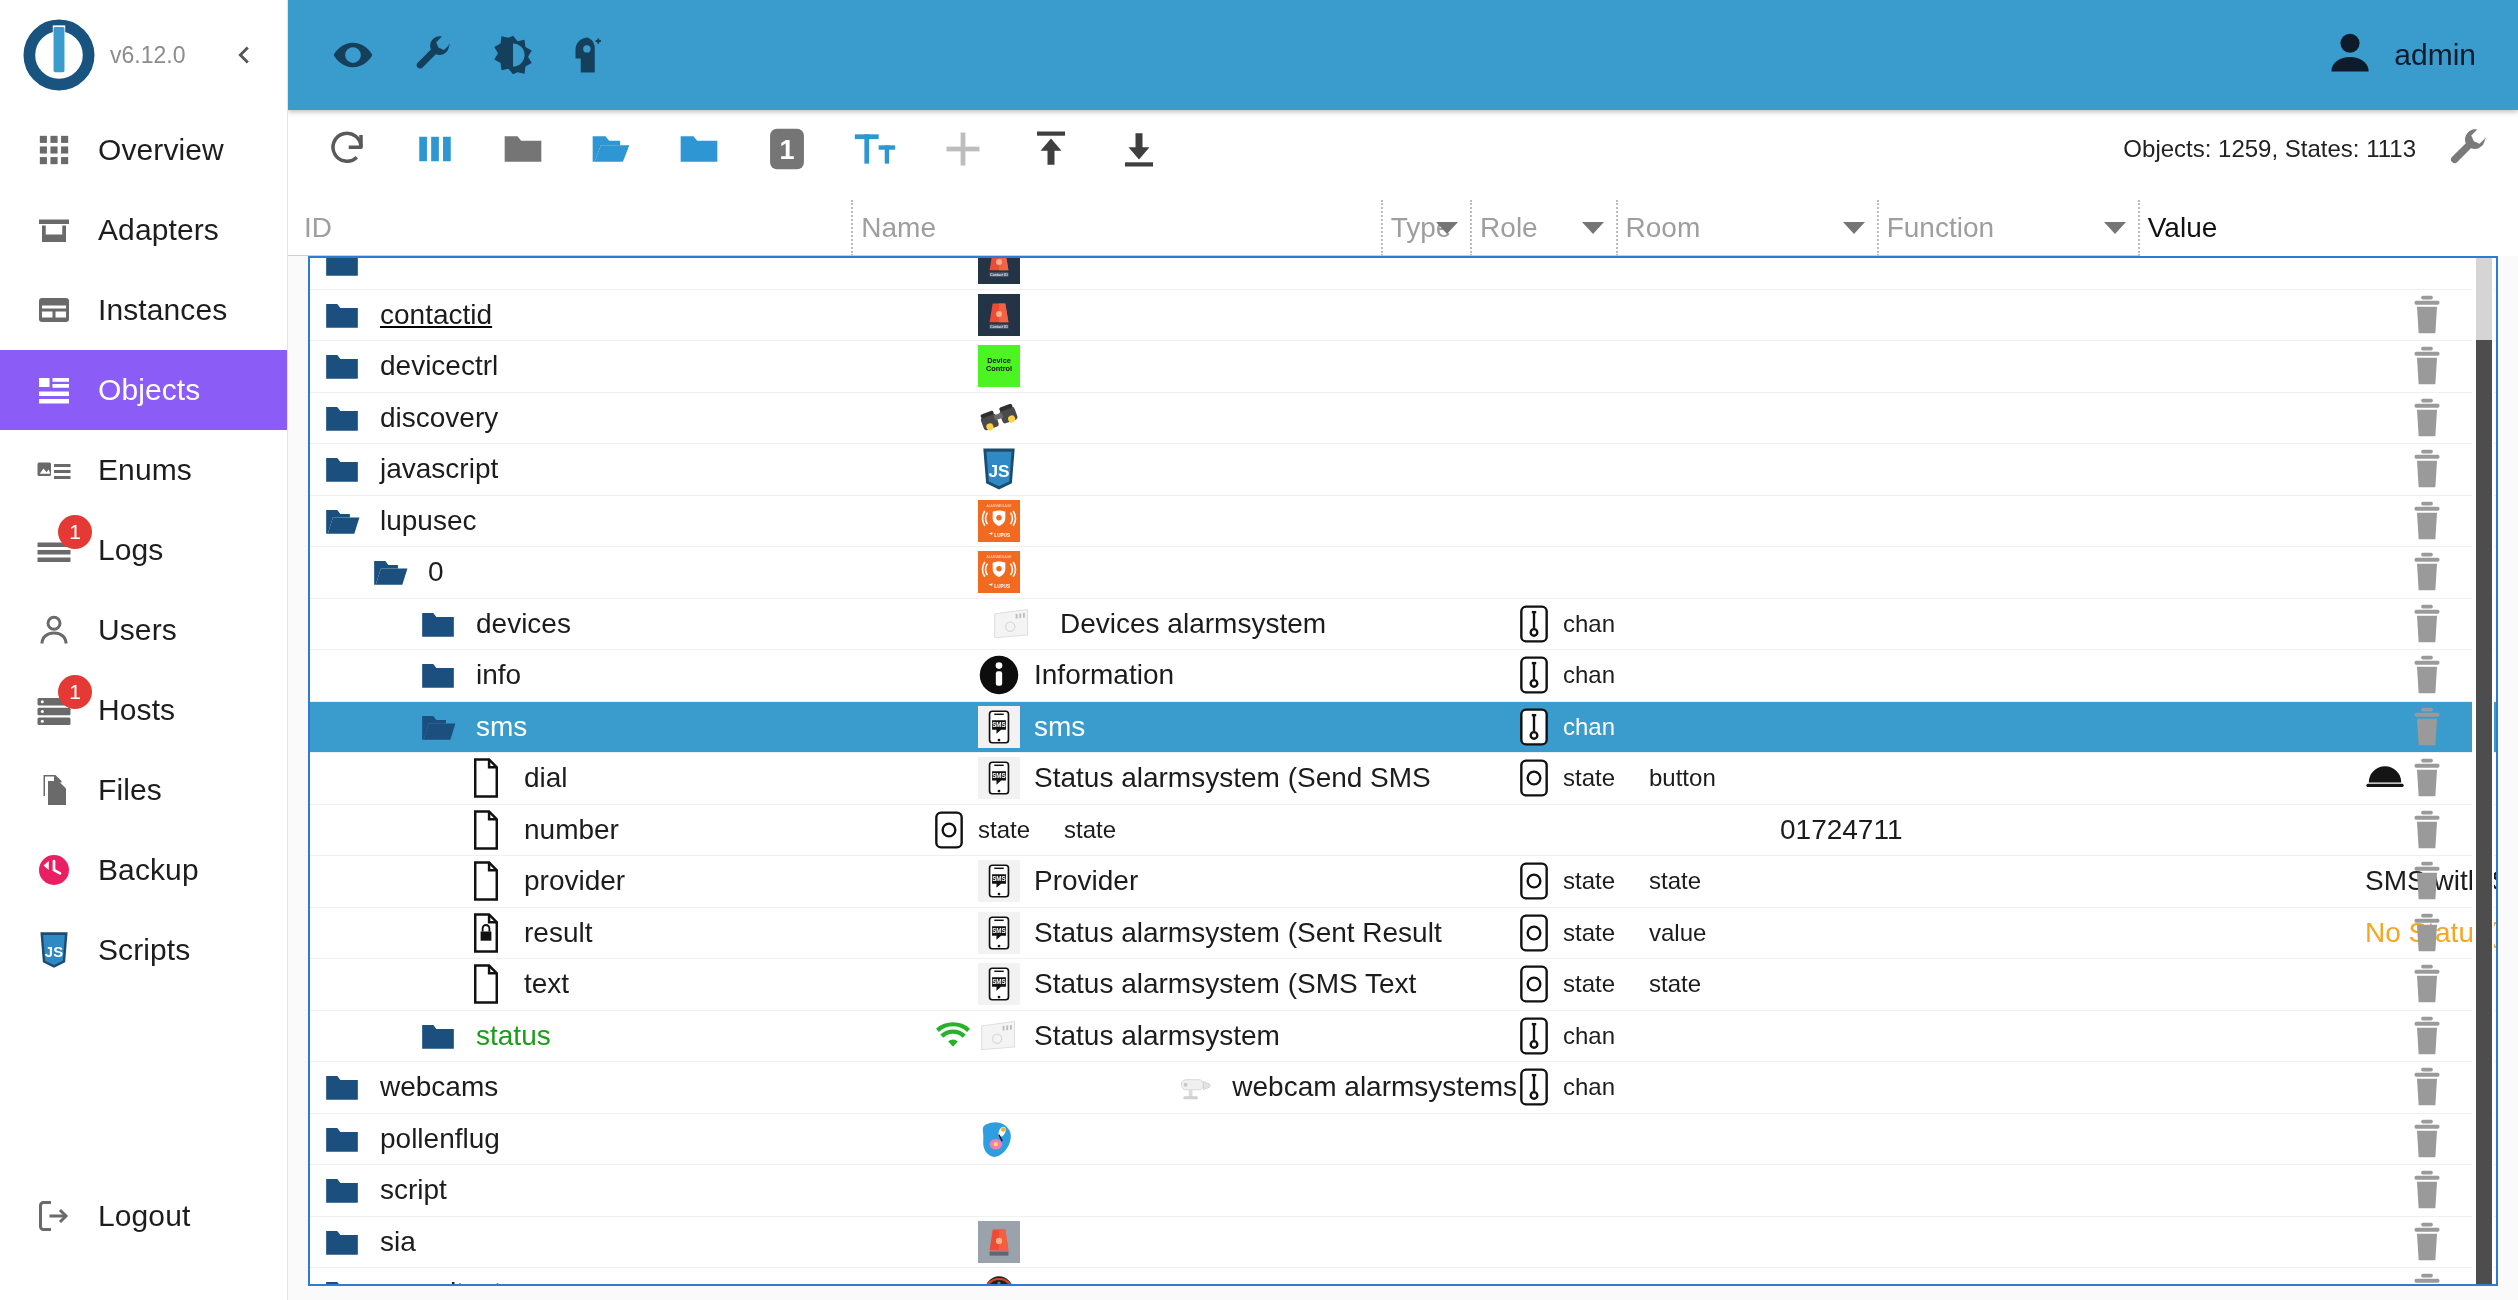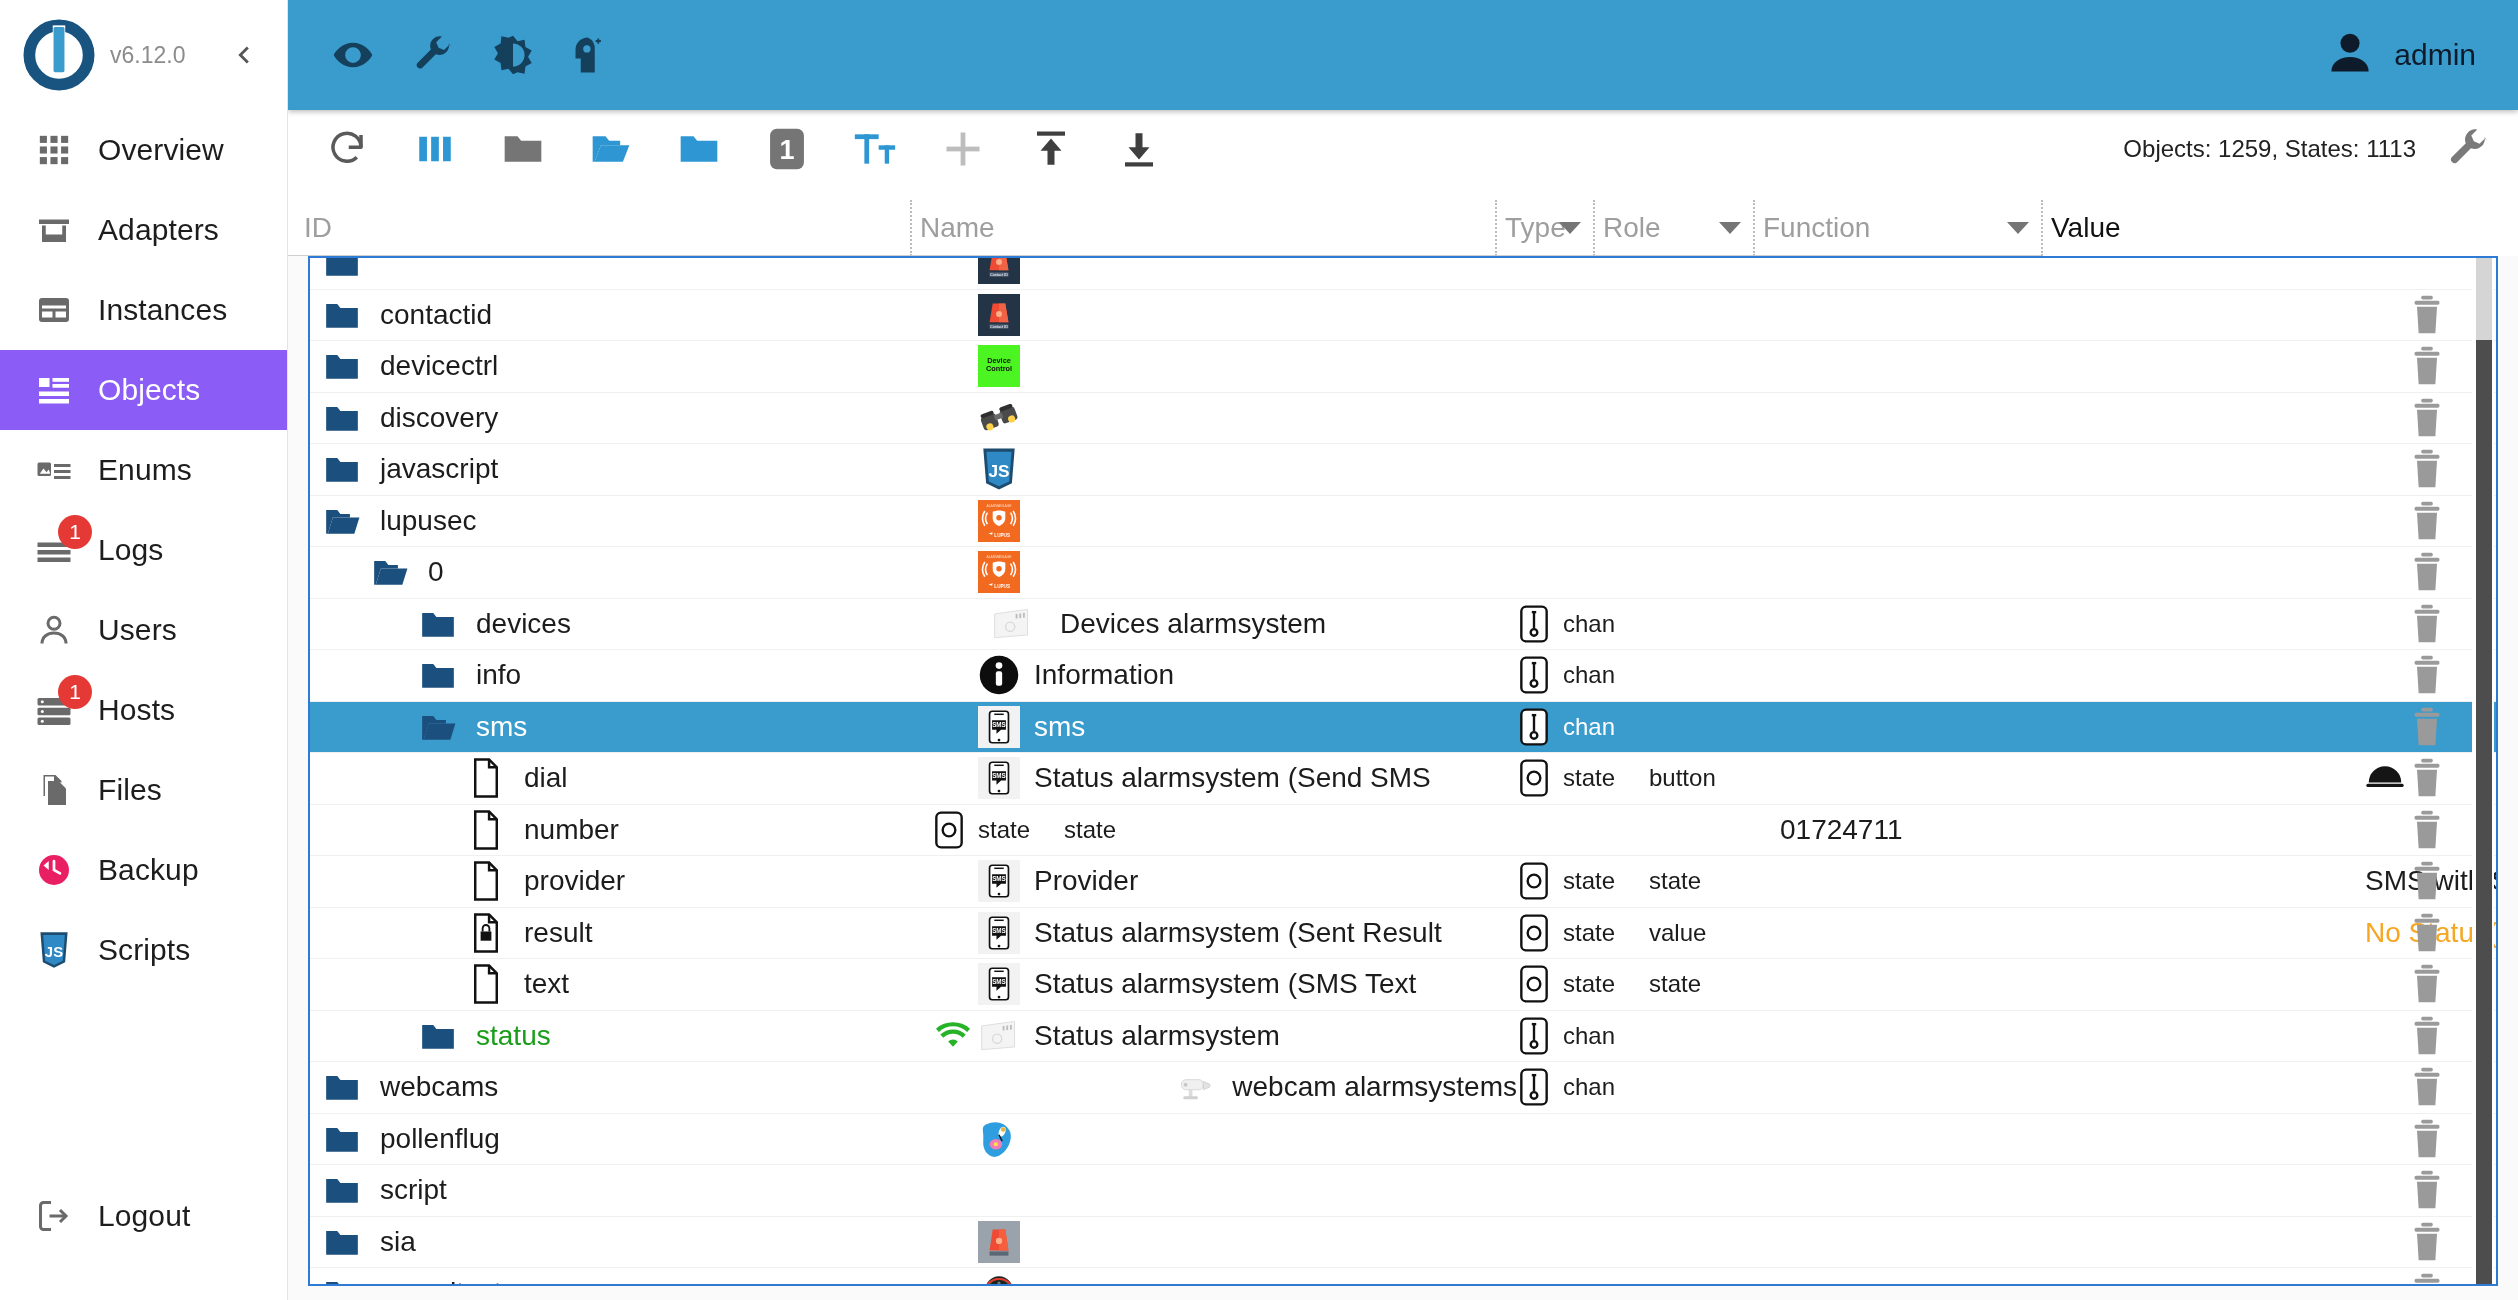--- a/index.html
+++ b/index.html
@@ -432,20 +432,24 @@
         <span class="fph">Name</span>
       </div>
       <div class="fcell c-type">
         <span class="fph">Type</span>
         <span class="fcaret"></span>
       </div>
       <div class="fcell c-role">
         <span class="fph">Role</span>
         <span class="fcaret"></span>
       </div>
+      <div class="fcell c-room">
+        <span class="fph">Room</span>
+        <span class="fcaret"></span>
+      </div>
       <div class="fcell c-func">
         <span class="fph">Function</span>
         <span class="fcaret"></span>
       </div>
       <div class="fcell c-val" style="border-bottom:none;">
         <span class="fval">Value</span>
       </div>
     </div>
 
     <div id="tablewrap">
@@ -475,21 +479,21 @@
             </div>
             <div class="cell" style="width: 98px;"></div>
             <div class="cell" style="width: 160px; padding-left: 34px;">
               <span class="role-txt"></span>
             </div>
             <div class="cell" style="width: 288px;"></div>
             <div class="cell" style="width: 288px;"></div>
             <div class="cell" style="width: 420px; padding-left: 14px;"></div>
           </div>
           <div class="row">
-            <div class="cell cell-id" style="width: 622px; ">
+            <div class="cell cell-id" style="width: 622px;  text-decoration: underline;">
               <span class="tree-ico">
                 <svg width="38" height="38" viewBox="0 0 24 24" fill="#1b4f7e">
                   <path d="M2 5h7l2 2.6h11V20H2z"></path>
                 </svg>
               </span>
               <span class="id-txt">contactid</span>
             </div>
             <div class="cell" style="width: 585px;">
               <span class="wifi-ico"></span>
               <span class="obj-ico">

